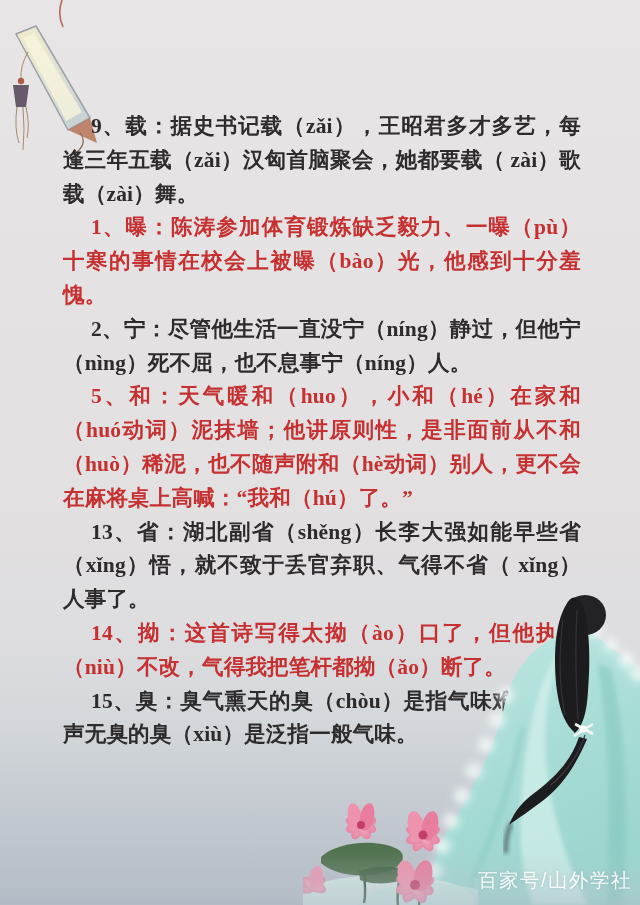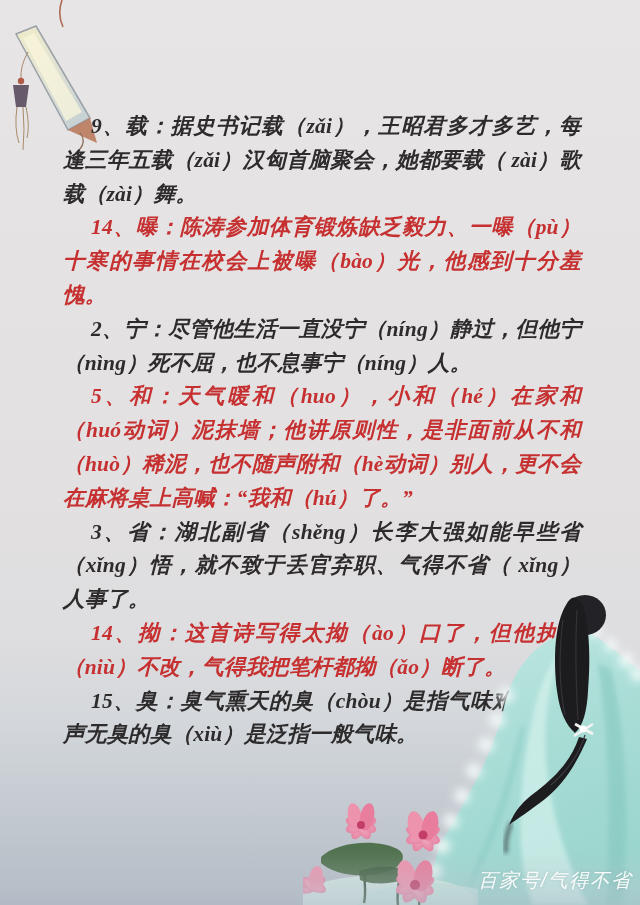--- a/index.html
+++ b/index.html
@@ -3,21 +3,21 @@
 <meta charset="utf-8">
 <style>
   html,body{margin:0;padding:0;}
   body{
     width:640px;height:905px;position:relative;overflow:hidden;
     font-family:"Liberation Serif","DejaVu Serif",serif;
     background:linear-gradient(180deg,
       #e7e5e6 0%, #e4e2e3 30%, #e2e0e1 55%, #dedddf 70%,
       #d3d7db 80%, #c6ccd2 88%, #bac1c9 96%, #b3bac3 100%);
   }
-  .page{position:absolute;inset:0;font-style:italic;}
+  .page{position:absolute;inset:0;}
   .text-block{
     position:absolute;left:63px;top:110px;width:518px;
     font-size:21.5px;line-height:33.8px;text-align:justify;
     letter-spacing:.2px;
   }
   .para{margin:0;text-indent:28px;font-weight:600;}
   .deco{position:absolute;pointer-events:none;}
   #kite{left:0;top:0;}
   #lady{right:0;bottom:0;}
   #lotus{left:303px;bottom:0;}
@@ -51,24 +51,24 @@
     <polygon points="90,118 68,130 97,143" fill="#b97a5c" opacity="0.9"></polygon>
     <path d="M80,133 Q88,143 76,153" fill="none" stroke="#8a6a55" stroke-width="1.2"></path>
     <path d="M28,52 Q20,66 21,79" fill="none" stroke="#a88a6a" stroke-width="1"></path>
     <circle cx="21" cy="81" r="3.2" fill="#b05a48"></circle>
     <polygon points="13,85 29,85 26,107 16,107" fill="#675a6b"></polygon>
     <path d="M17,107 Q14,128 19,143 M23,107 Q25,130 23,150 M26,107 Q30,125 27,138" fill="none" stroke="#a88a6a" stroke-width="1"></path>
   </svg>
 
   <div class="text-block">
       <p class="para" style="color: rgb(45, 43, 44);">9、载：据史书记载（zǎi），王昭君多才多艺，每逢三年五载（zǎi）汉匈首脑聚会，她都要载（ zài）歌载（zài）舞。</p>
-      <p class="para" style="color: rgb(198, 48, 48);">14、曝：陈涛参加体育锻炼缺乏毅力、一曝（pù）十寒的事情在校会上被曝（bào）光，他感到十分羞愧。</p>
+      <p class="para" style="color: rgb(198, 48, 48);">1、曝：陈涛参加体育锻炼缺乏毅力、一曝（pù）十寒的事情在校会上被曝（bào）光，他感到十分羞愧。</p>
       <p class="para" style="color: rgb(45, 43, 44);">2、宁：尽管他生活一直没宁（níng）静过，但他宁（nìng）死不屈，也不息事宁（níng）人。</p>
       <p class="para" style="color: rgb(198, 48, 48);">5、和：天气暖和（huo），小和（hé）在家和（huó动词）泥抹墙；他讲原则性，是非面前从不和（huò）稀泥，也不随声附和（hè动词）别人，更不会在麻将桌上高喊：“我和（hú）了。”</p>
-      <p class="para" style="color: rgb(45, 43, 44);">3、省：湖北副省（shěng）长李大强如能早些省（xǐng）悟，就不致于丢官弃职、气得不省（ xǐng）人事了。</p>
+      <p class="para" style="color: rgb(45, 43, 44);">13、省：湖北副省（shěng）长李大强如能早些省（xǐng）悟，就不致于丢官弃职、气得不省（ xǐng）人事了。</p>
       <p class="para" style="color: rgb(198, 48, 48);">14、拗：这首诗写得太拗（ào）口了，但他执拗（niù）不改，气得我把笔杆都拗（ǎo）断了。</p>
       <p class="para" style="color: rgb(45, 43, 44);">15、臭：臭气熏天的臭（chòu）是指气味难闻，无声无臭的臭（xiù）是泛指一般气味。</p>
     </div>
 
   <svg id="lady" class="deco" width="235" height="330" viewBox="0 0 235 330">
     <defs>
       <linearGradient id="robeGrad" x1="0" y1="0" x2="0.3" y2="1">
         <stop offset="0" stop-color="#c2e9e3"></stop>
         <stop offset="0.5" stop-color="#a9ddd6"></stop>
         <stop offset="1" stop-color="#9bd6ce"></stop>
@@ -164,14 +164,14 @@
       <g transform="translate(10,92)" opacity="0.9">
         <ellipse rx="14" ry="6" fill="url(#petalGrad)" transform="rotate(-30)"></ellipse>
         <ellipse rx="14" ry="6" fill="url(#petalGrad)" transform="rotate(25)"></ellipse>
         <ellipse rx="7" ry="12" fill="#ee93ad" transform="translate(3,-7) rotate(8)"></ellipse>
       </g>
     </g>
   </svg>
 
   <div class="mist"></div>
 
-  <div class="watermark">百家号/气得不省</div>
+  <div class="watermark">百家号/山外学社</div>
 </div>
 
 </body></html>

